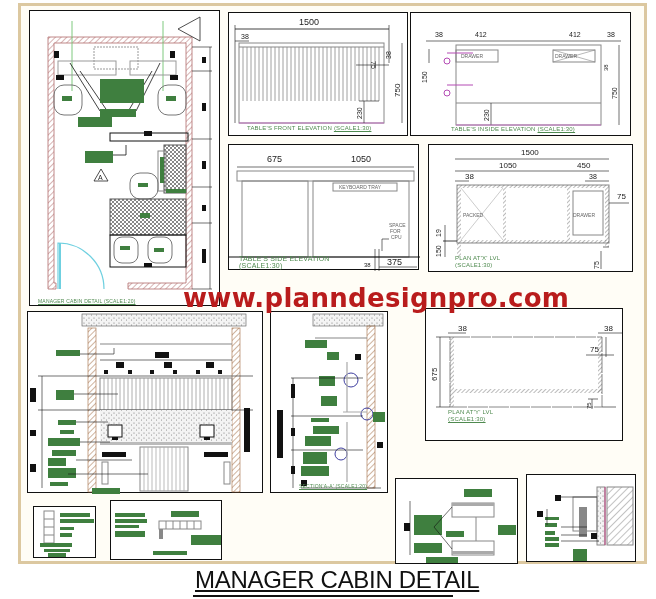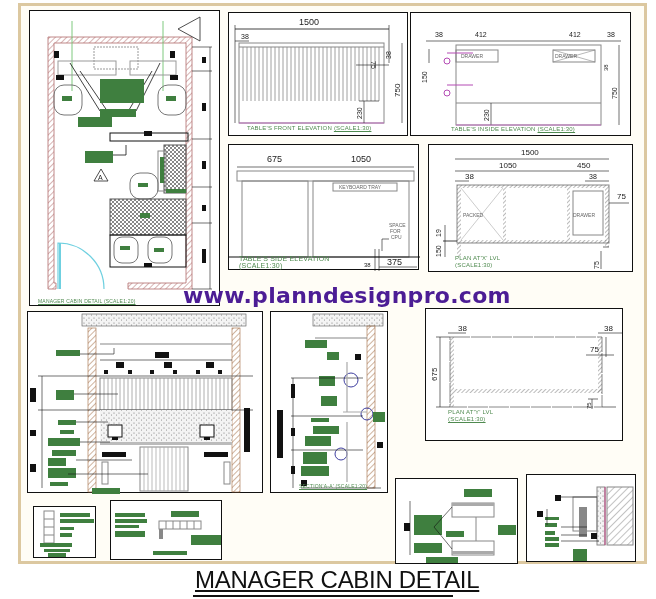--- a/index.html
+++ b/index.html
@@ -4,21 +4,21 @@
 <style>
   html,body{margin:0;padding:0;background:#ffffff;}
   body{width:656px;height:599px;position:relative;overflow:hidden;font-family:"Liberation Sans",sans-serif;}
   #sheet{position:absolute;left:7px;top:0;width:656px;height:461px;border-radius:15px;}
   .frame{position:absolute;left:11px;top:3px;width:629px;height:561px;border:3px solid #dcc8a0;background:#fffdf6;box-sizing:border-box;}
   .panel{position:absolute;background:#ffffff;border:1.5px solid #111;box-sizing:border-box;}
   .panel svg{position:absolute;left:0;top:0;}
   .cap{position:absolute;font-size:6px;color:#4f8a4f;letter-spacing:0.2px;white-space:nowrap;}
   .cap u{color:#4f8a4f;}
   .dim{font-family:"Liberation Sans",sans-serif;fill:#222;}
-  .watermark{position:absolute;left:176px;top:283px;font-family:"DejaVu Sans",sans-serif;font-weight:bold;font-size:22px;color:#4c1d95;letter-spacing:0.3px;white-space:nowrap;}
+  .watermark{position:absolute;left:176px;top:283px;font-family:"DejaVu Sans",sans-serif;font-weight:bold;font-size:26px;color:#b91c1c;letter-spacing:0.3px;white-space:nowrap;}
   .title{position:absolute;left:188px;top:566px;font-family:"Liberation Sans",sans-serif;font-size:24px;color:#111;letter-spacing:-0.3px;white-space:nowrap;text-decoration:underline;}
   .title-line{position:absolute;left:186px;top:595px;width:260px;height:1.5px;background:#111;}
 </style>
 </head>
 <body>
 
 <div id="sheet">
   <div class="frame"></div>
 
   <div class="panel" style="left:22px;top:10px;width:191px;height:296px;">

